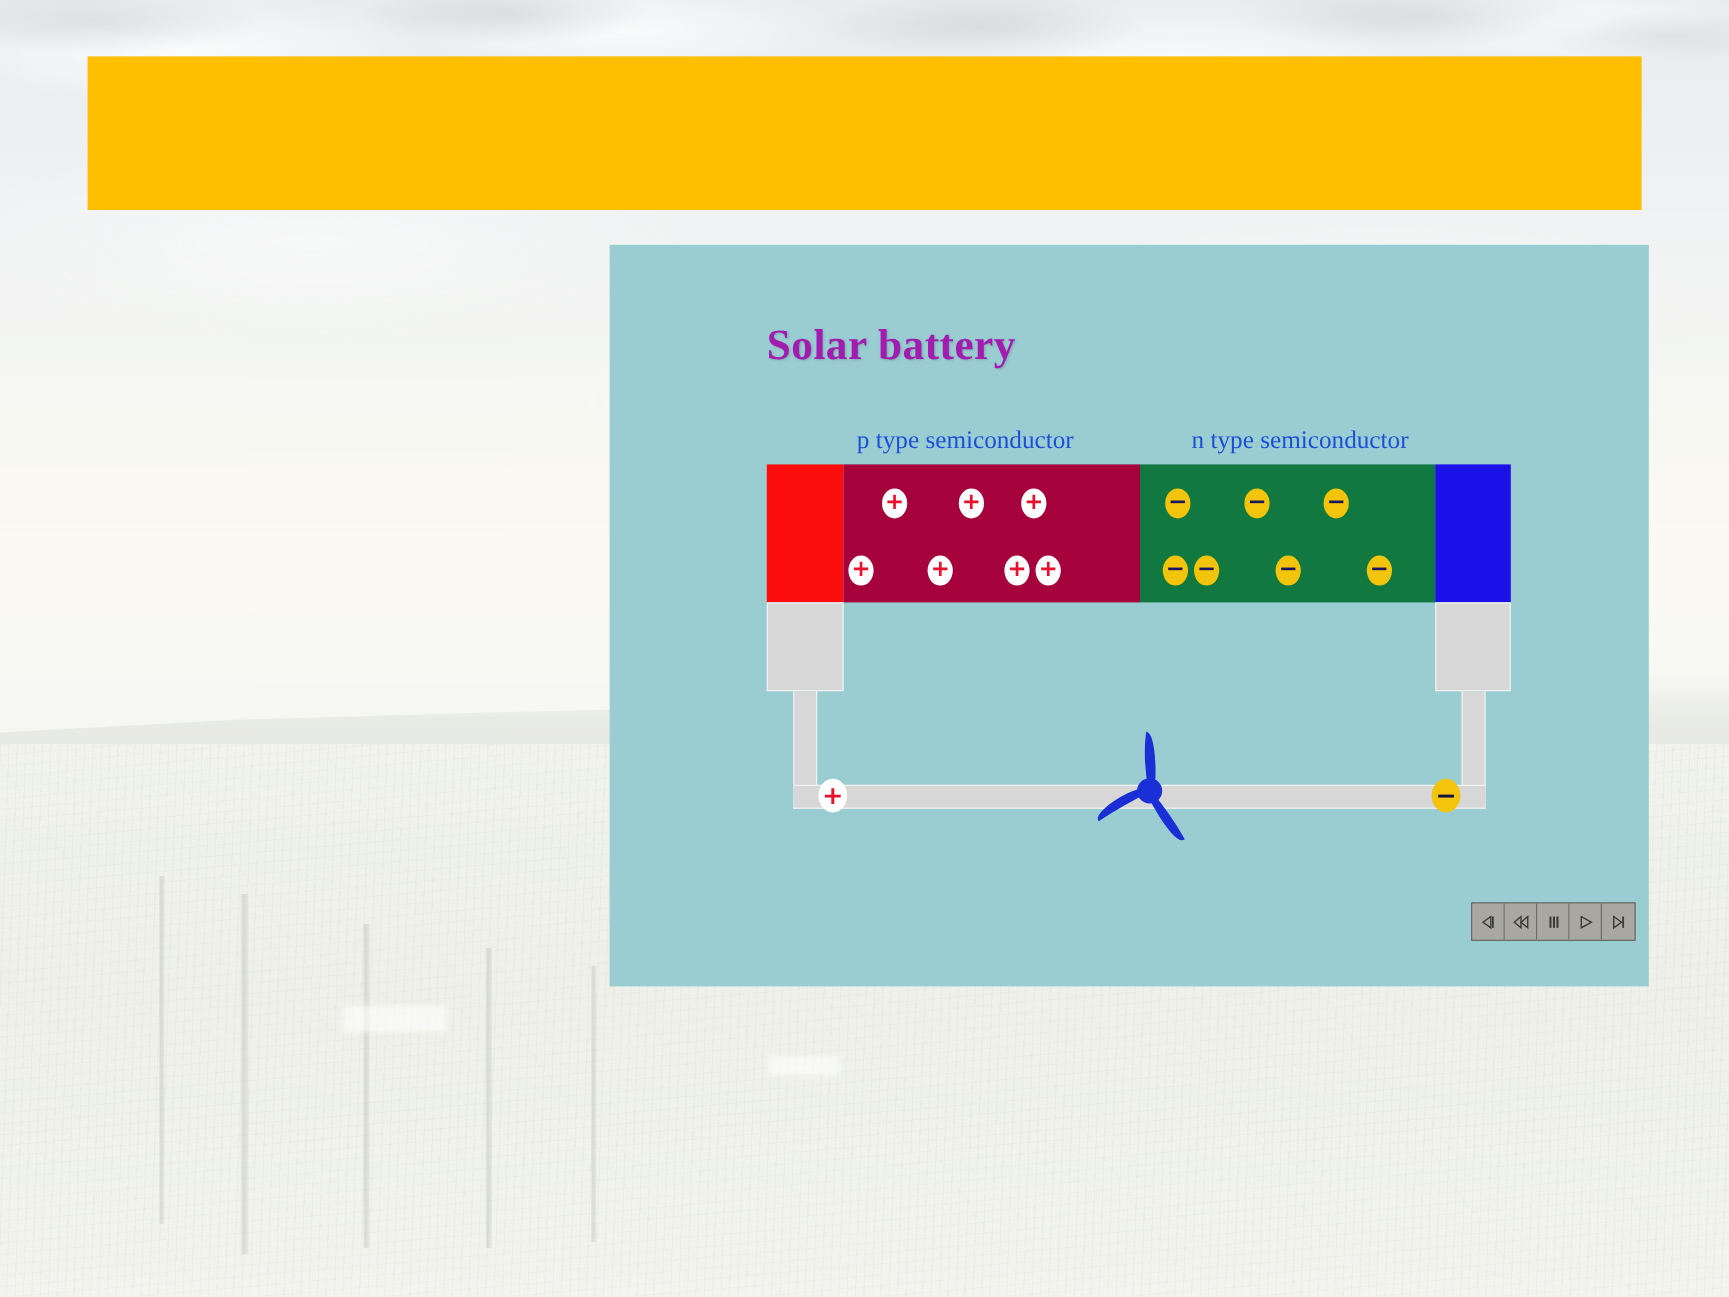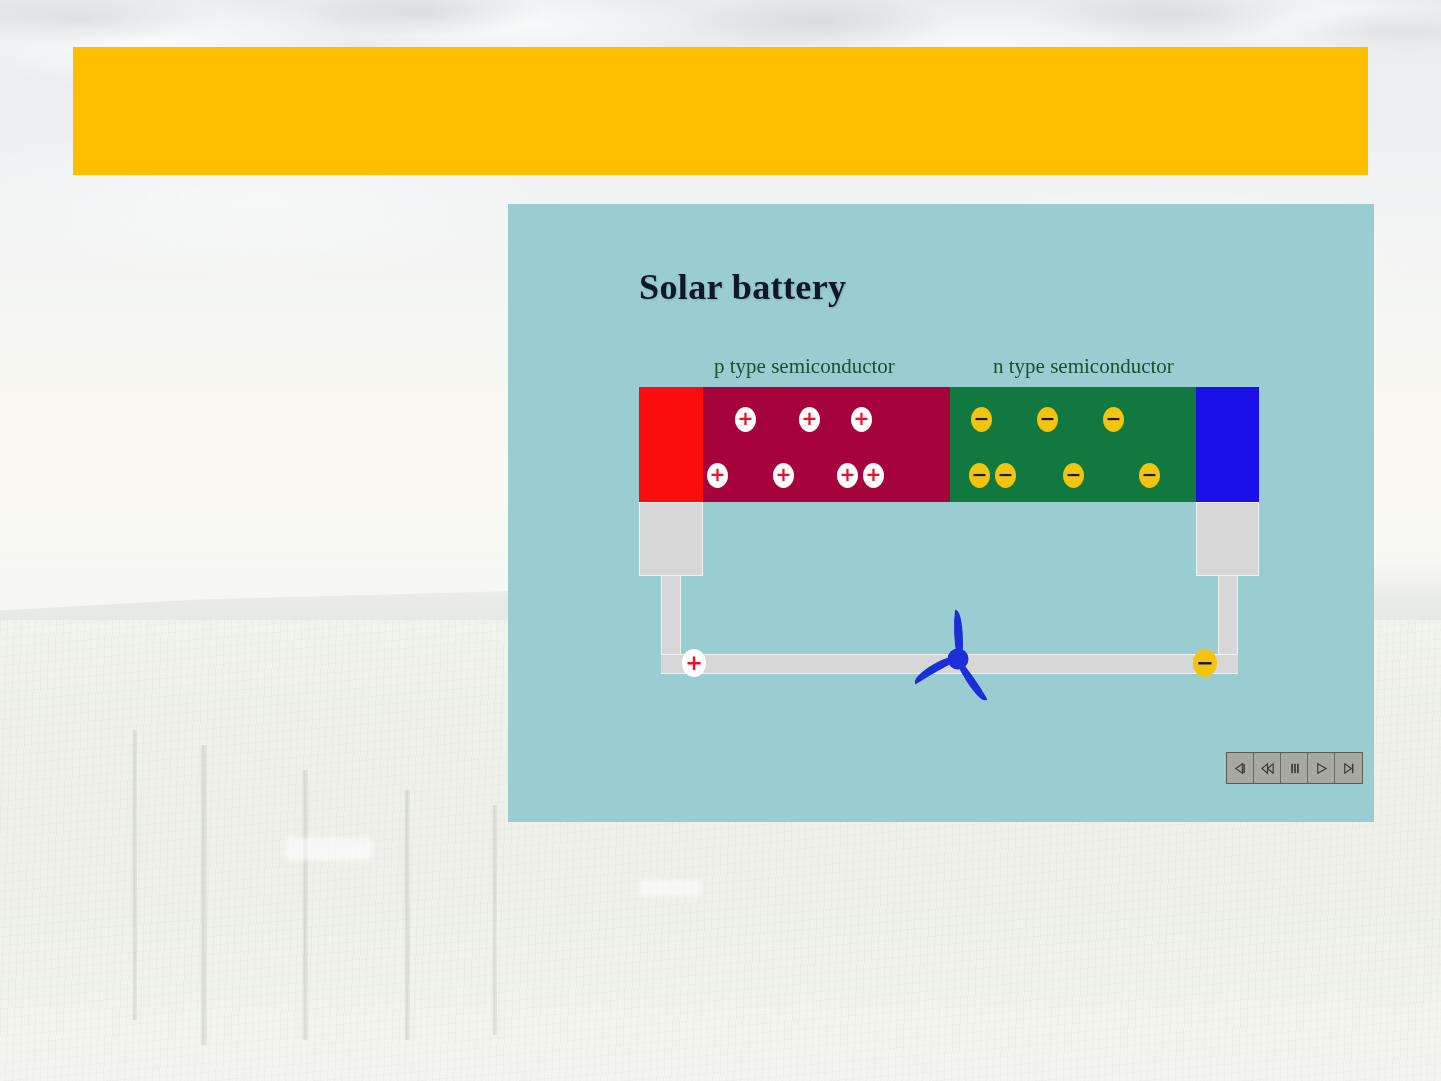--- a/index.html
+++ b/index.html
@@ -77,29 +77,29 @@
   }
 
   
   #media-panel{
     position:absolute;left:508px;top:204px;width:866px;height:618px;
     background:#9acdd2;overflow:hidden;
   }
   #diagram-title{
     position:absolute;left:131px;top:62px;
     font-family:"Liberation Serif",serif;font-weight:bold;font-size:36px;
-    color:#0f172a;letter-spacing:.4px;
+    color:#a21caf;letter-spacing:.4px;
     text-shadow:1px 1px 2px rgba(120,160,165,.75);
     white-space:nowrap;
   }
 
   
   .sc-label{
     position:absolute;top:150px;
-    font-family:"Liberation Serif",serif;font-size:21px;color:#14532d;
+    font-family:"Liberation Serif",serif;font-size:21px;color:#1d4ed8;
     white-space:nowrap;
   }
   #label-p{left:206px;}
   #label-n{left:461px;margin-left:24px;}
 
   
   #sc-bar{position:absolute;left:131px;top:183px;width:620px;height:115px;}
   .sc-seg{position:absolute;top:0;height:115px;}
   #seg-red{left:0px;width:64px;background:#fc0d0d;}
   #seg-p{left:64px;width:247px;background:#a6023b;}

